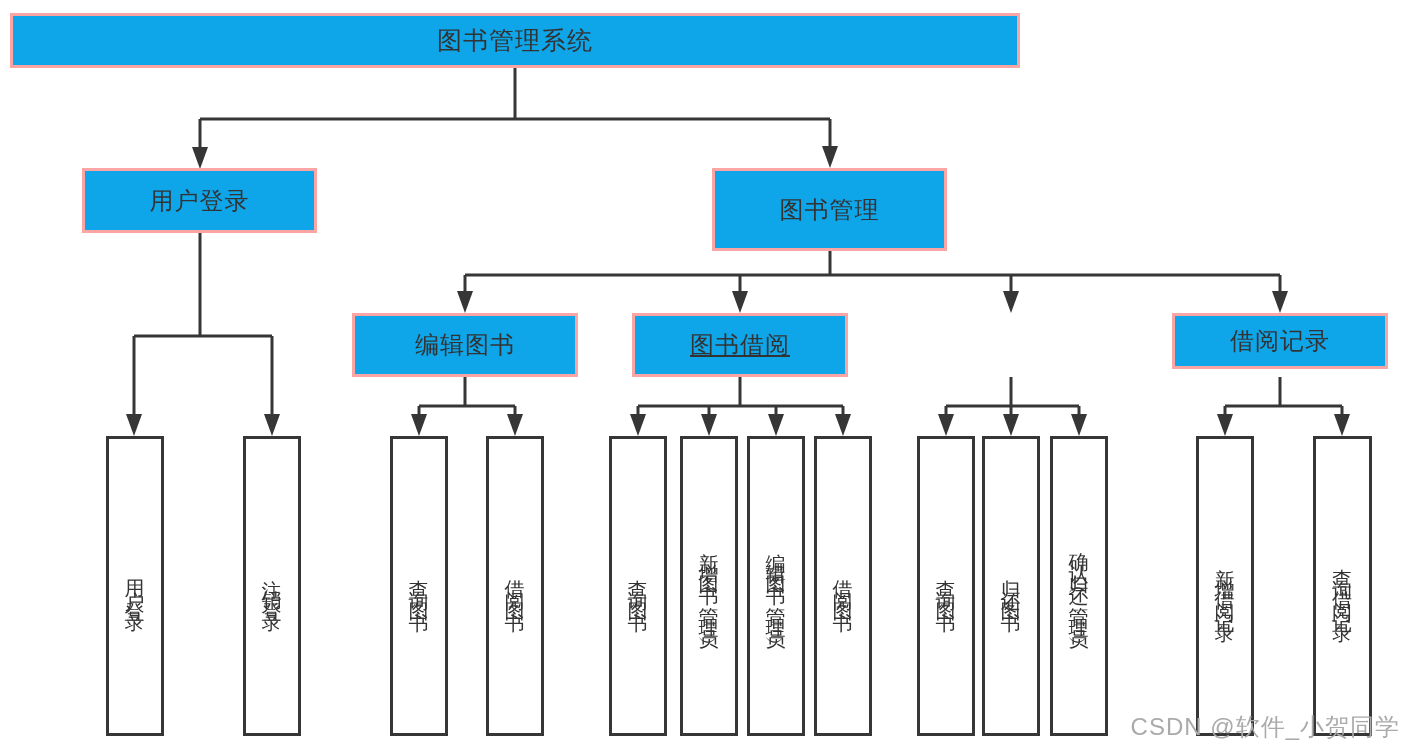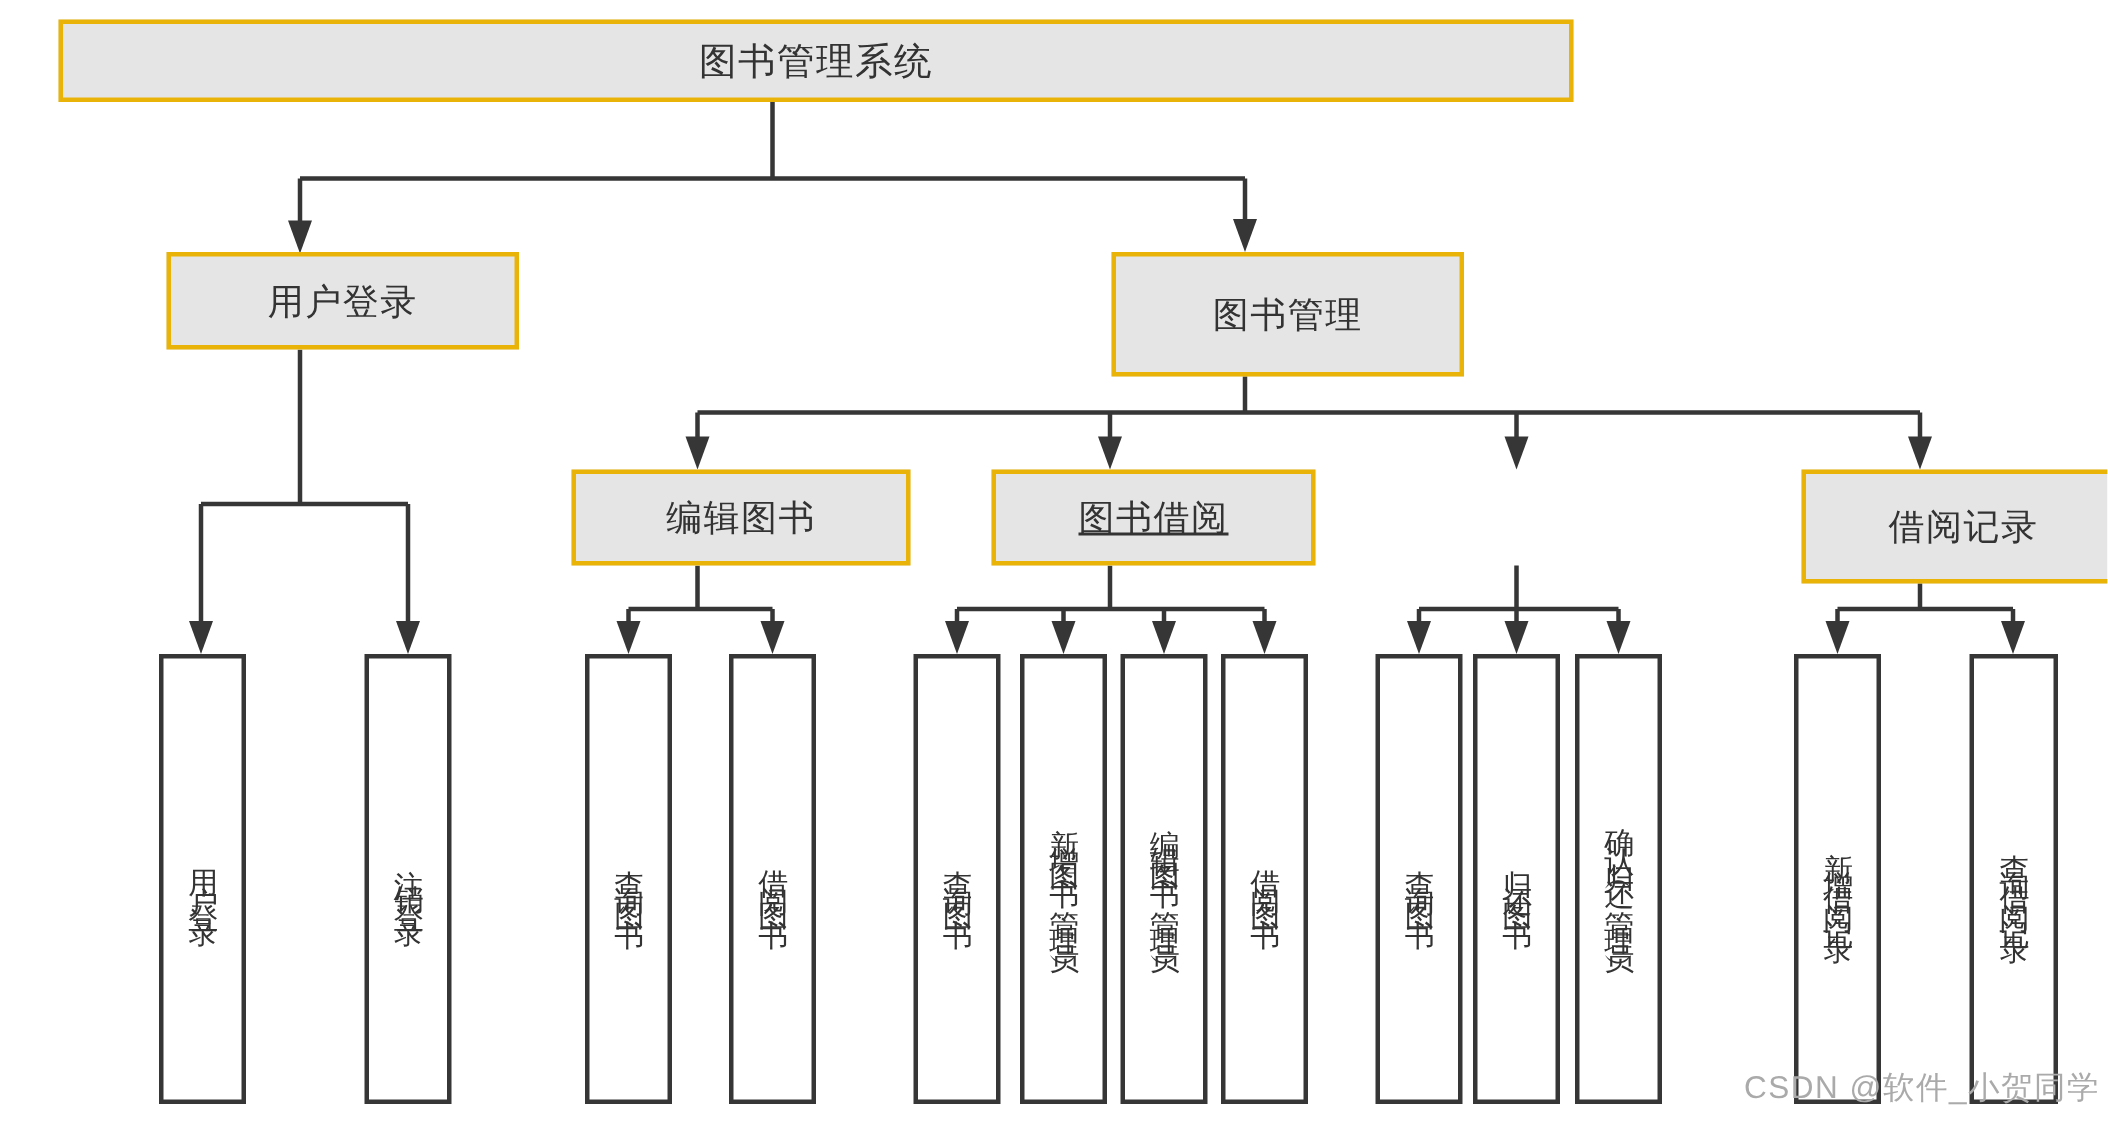--- a/index.html
+++ b/index.html
@@ -27,30 +27,29 @@
     stroke-width: 3;
     fill: none;
   }
   #connectors polygon {
     fill: #363636;
     stroke: none;
   }
   .node {
     position: absolute;
     box-sizing: border-box;
-    border: 3px solid #eab308;
-    background: #e5e5e5;
+    border: 3px solid #fca5a5;
+    background: #0ea5e9;
     display: flex;
     align-items: center;
     justify-content: center;
     color: #333333;
     font-size: 24px;
     letter-spacing: 1px;
     white-space: nowrap;
-    margin-left: 29px;
   }
   .node.root-node {
     font-size: 25px;
   }
   .vnode {
     position: absolute;
     box-sizing: border-box;
     border: 3px solid #363636;
     background: #ffffff;
     display: flex;
@@ -63,21 +62,21 @@
     text-orientation: mixed;
     font-size: 20px;
     letter-spacing: 11px;
     line-height: 1;
     white-space: nowrap;
   }
   .watermark {
     position: absolute;
     right: 5px;
     top: 711px;
-    font-size: 21px;
+    font-size: 24px;
     color: #aaaaaa;
     letter-spacing: 1px;
     white-space: nowrap;
   }
 </style>
 </head>
 <body>
 
 <div id="stage">
 
@@ -150,21 +149,21 @@
     </g>
   </svg>
 
   <div class="node root-node" style="left:10px; top:13px; width:1010px; height:55px;">图书管理系统</div>
 
   <div class="node" style="left:82px; top:168px; width:235px; height:65px;">用户登录</div>
   <div class="node" style="left:712px; top:168px; width:235px; height:83px;">图书管理</div>
 
   <div class="node" style="left:352px; top:313px; width:226px; height:64px;">编辑图书</div>
   <div class="node" style="left:632px; top:313px; width:216px; height:64px;text-decoration:underline;">图书借阅</div>
-  <div class="node" style="left:1172px; top:313px; width:216px; height:76px;">借阅记录</div>
+  <div class="node" style="left:1172px; top:313px; width:216px; height:56px;">借阅记录</div>
 
   <div class="vnode" style="left:106px; top:436px; width:58px; height:300px;">
     <span>用户登录</span>
   </div>
   <div class="vnode" style="left:243px; top:436px; width:58px; height:300px;">
     <span>注销登录</span>
   </div>
 
   <div class="vnode" style="left:390px; top:436px; width:58px; height:300px;">
     <span>查询图书</span>

